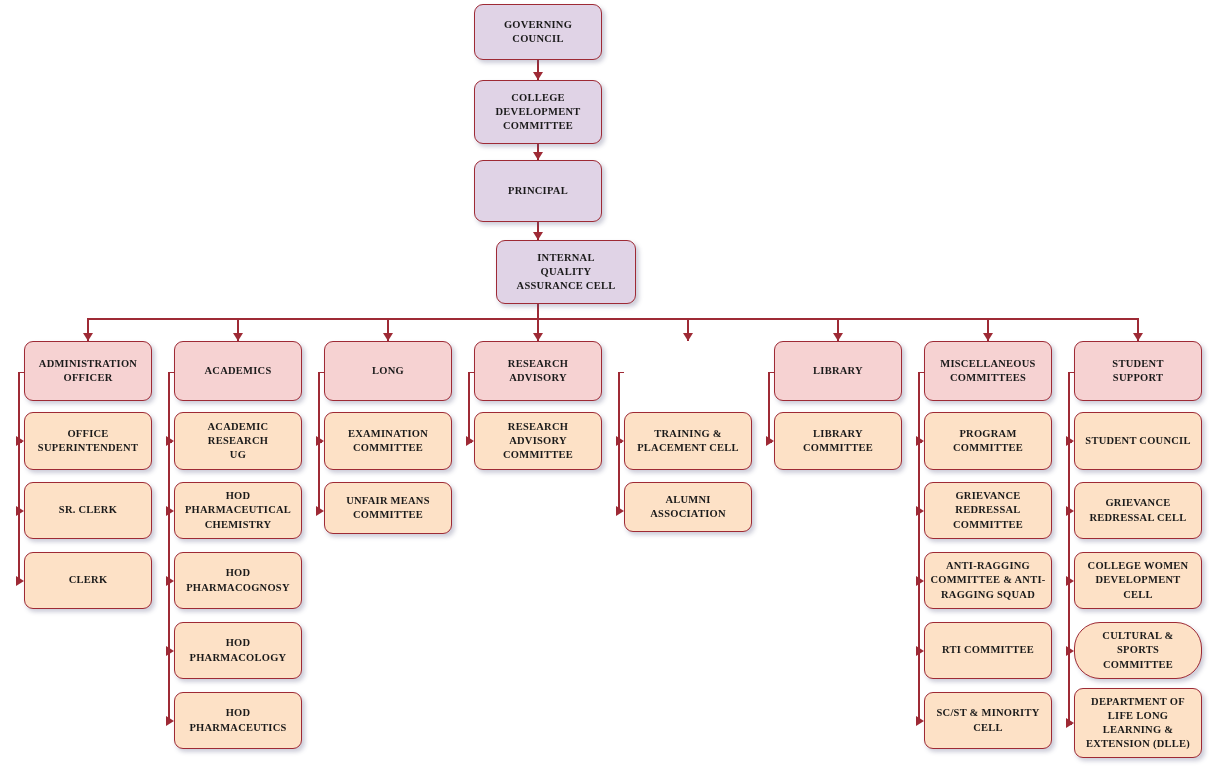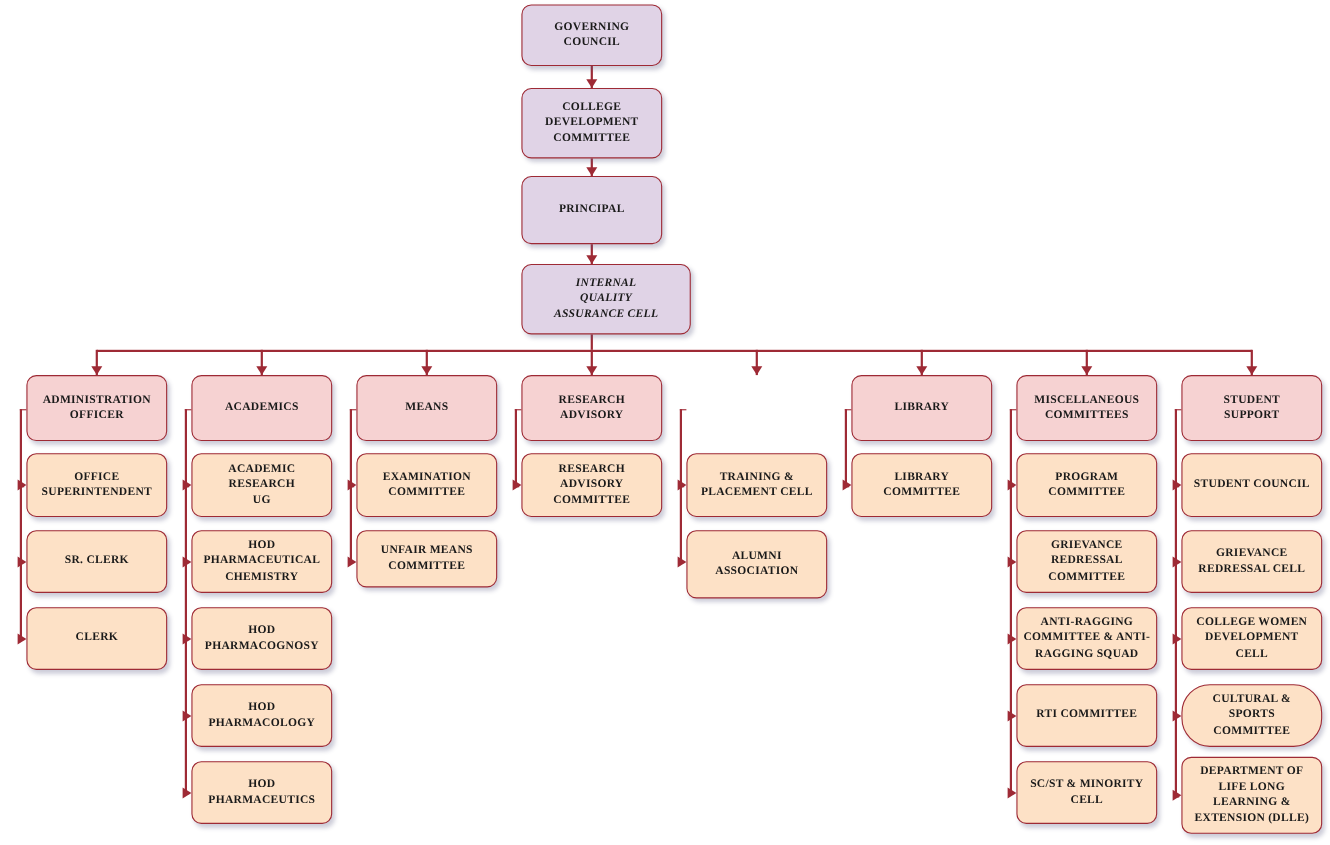--- a/index.html
+++ b/index.html
@@ -89,21 +89,21 @@
 DEVELOPMENT
 COMMITTEE</span>
     </div>
     <div class="vline" style="left: 537.15px; top: 144px; height: 16px;"></div>
     <div class="arrow-down" style="left: 533px; top: 152px;"></div>
     <div class="node top" style="left: 474px; top: 160px; width: 128px; height: 62px; justify-content: center;">
       <span>PRINCIPAL</span>
     </div>
     <div class="vline" style="left: 537.15px; top: 222px; height: 18px;"></div>
     <div class="arrow-down" style="left: 533px; top: 232px;"></div>
-    <div class="node top" style="left: 474px; top: 240px; width: 154px; height: 64px; font-style: italic;">
+    <div class="node top" style="left: 496px; top: 240px; width: 140px; height: 64px;">
       <span>INTERNAL
 QUALITY
 ASSURANCE CELL</span>
     </div>
     <div class="vline" style="left: 537.15px; top: 304px; height: 14px;"></div>
     <div class="hline" style="left: 88px; top: 318px; width: 1050px;"></div>
     <div class="vline" style="left: 87.15px; top: 318px; height: 23px;"></div>
     <div class="arrow-down" style="left: 83px; top: 333px;"></div>
     <div class="node head" style="left: 24px; top: 341px; width: 128px; height: 60px;">
       <span>ADMINISTRATION
@@ -162,21 +162,21 @@
     </div>
     <div class="hline" style="left: 168px; top: 720.5px; width: 4px;"></div>
     <div class="arrow-right" style="left: 166px; top: 715.5px;"></div>
     <div class="node leaf" style="left: 174px; top: 692px; width: 128px; height: 57px;">
       <span>HOD
 PHARMACEUTICS</span>
     </div>
     <div class="vline" style="left: 387.15px; top: 318px; height: 23px;"></div>
     <div class="arrow-down" style="left: 383px; top: 333px;"></div>
     <div class="node head" style="left: 324px; top: 341px; width: 128px; height: 60px;">
-      <span>MEANS</span>
+      <span>LONG</span>
     </div>
     <div class="hline" style="left: 318px; top: 371.5px; width: 6px;"></div>
     <div class="vline" style="left: 318px; top: 371.5px; height: 139px;"></div>
     <div class="hline" style="left: 318px; top: 441px; width: 4px;"></div>
     <div class="arrow-right" style="left: 316px; top: 436px;"></div>
     <div class="node leaf" style="left: 324px; top: 412px; width: 128px; height: 58px;">
       <span>EXAMINATION
 COMMITTEE</span>
     </div>
     <div class="hline" style="left: 318px; top: 510.5px; width: 4px;"></div>
@@ -205,21 +205,21 @@
     <div class="hline" style="left: 618px; top: 371.5px; width: 6px;"></div>
     <div class="vline" style="left: 618px; top: 371.5px; height: 139px;"></div>
     <div class="hline" style="left: 618px; top: 441px; width: 4px;"></div>
     <div class="arrow-right" style="left: 616px; top: 436px;"></div>
     <div class="node leaf" style="left: 624px; top: 412px; width: 128px; height: 58px;">
       <span>TRAINING &amp;
 PLACEMENT CELL</span>
     </div>
     <div class="hline" style="left: 618px; top: 510.5px; width: 4px;"></div>
     <div class="arrow-right" style="left: 616px; top: 505.5px;"></div>
-    <div class="node leaf" style="left: 624px; top: 482px; width: 128px; height: 62px; justify-content: center;">
+    <div class="node leaf" style="left: 624px; top: 482px; width: 128px; height: 50px; justify-content: center;">
       <span>ALUMNI
 ASSOCIATION</span>
     </div>
     <div class="vline" style="left: 837.15px; top: 318px; height: 23px;"></div>
     <div class="arrow-down" style="left: 833px; top: 333px;"></div>
     <div class="node head" style="left: 774px; top: 341px; width: 128px; height: 60px;">
       <span>LIBRARY</span>
     </div>
     <div class="hline" style="left: 768px; top: 371.5px; width: 6px;"></div>
     <div class="vline" style="left: 768px; top: 371.5px; height: 69.5px;"></div>

